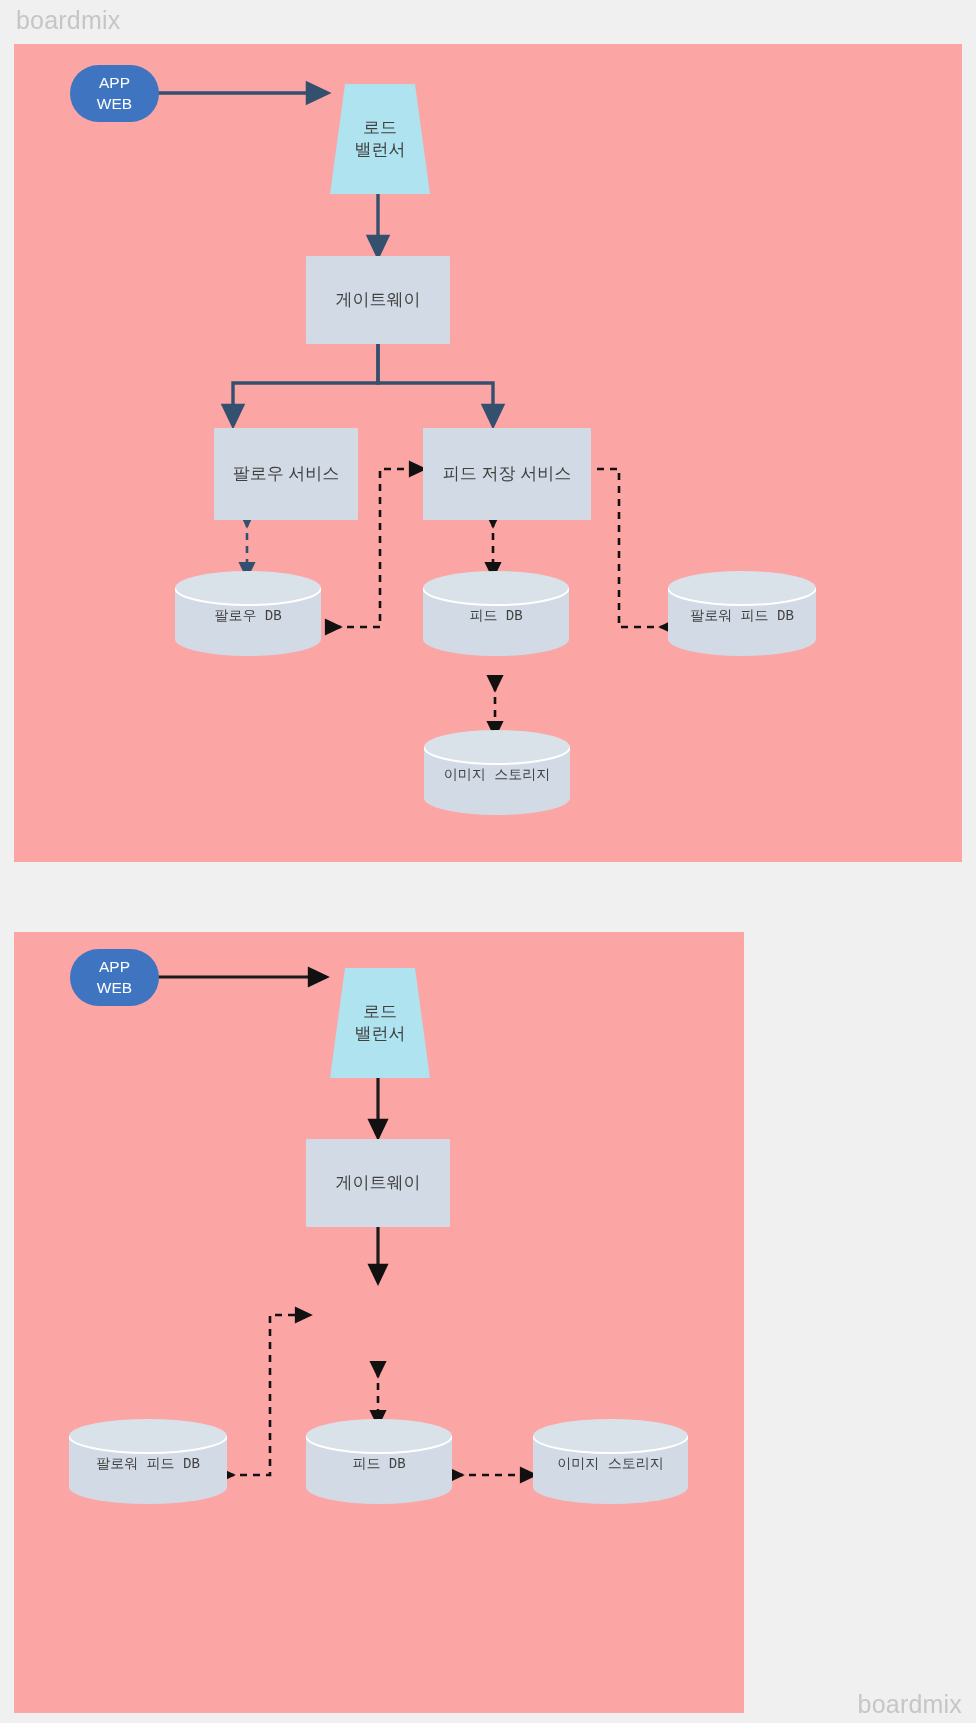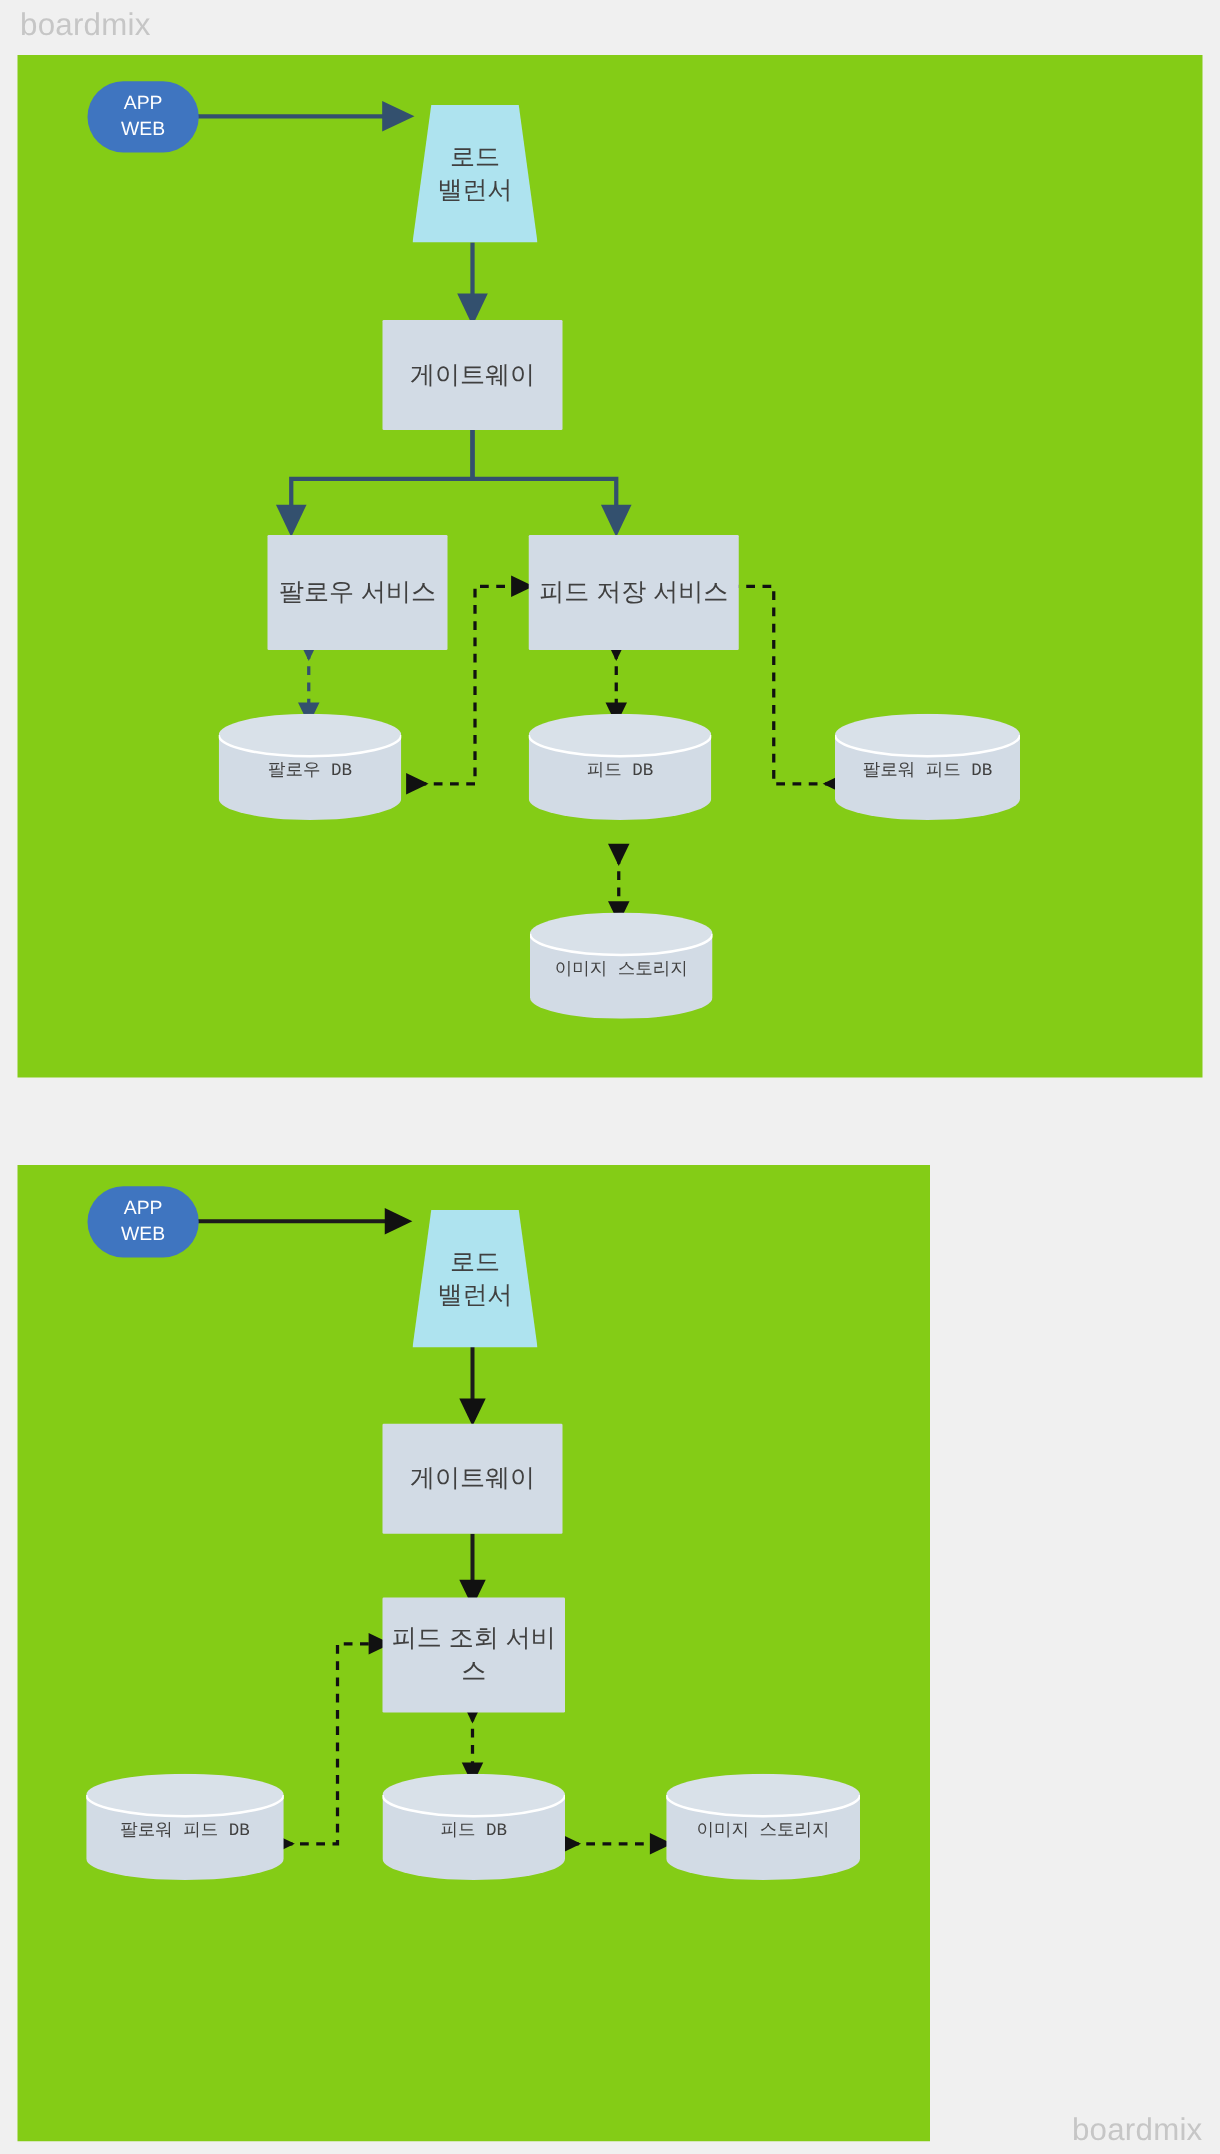--- a/index.html
+++ b/index.html
@@ -16,37 +16,37 @@
     color: #c6c6c6;
     letter-spacing: 0.2px;
     font-weight: 400;
     user-select: none;
   }
   .wm-top { left: 16px; top: 6px; }
   .wm-bottom { right: 14px; bottom: 4px; }
 
   .canvas {
     position: absolute;
-    background: #84cc16;
+    background: #fca5a5;
   }
   #canvas-write { left: 14px; top: 44px; width: 948px; height: 818px; }
   #canvas-read  { left: 14px; top: 932px; width: 730px; height: 781px; }
 
   svg.layer { position: absolute; left: 0; top: 0; overflow: visible; }
 
   
   .node {
     position: absolute;
     display: flex;
     align-items: center;
     justify-content: center;
     text-align: center;
     line-height: 1.32;
     color: #404040;
-    font-size: 20px;
+    font-size: 17px;
     white-space: pre-line;
   }
   .pill {
     background: #3f75c0;
     border-radius: 999px;
     color: #ffffff;
     font-size: 15.5px;
   }
   .trapezoid {
     background: #aee3ef;
@@ -234,23 +234,20 @@
     <div class="node trapezoid" style="left:0;top:0;width:100px;height:110px;background:transparent;">
       <span>로드
 밸런서</span>
     </div>
   </div>
 
   <div class="node rrect" style="left:292px; top:207px; width:144px; height:88px;">
     <span>게이트웨이</span>
   </div>
 
-  <div class="node rrect" style="left:292px; top:346px; width:146px; height:92px;">
-    <span>피드 조회 서비스</span>
-  </div>
 
   <div class="cyl-wrap" style="left:55px; top:487px; width:158px; height:85px;">
     <svg width="158" height="85" style="position:absolute;left:0;top:0;">
       <path d="M0,17 L0,68 A79,17 0 0 0 158,68 L158,17 Z" fill="#d2dbe5"></path>
       <ellipse cx="79" cy="17" rx="79" ry="17" fill="#d9e1e9"></ellipse>
       <path d="M0,17 A79,17 0 0 0 158,17" fill="none" stroke="#ffffff" stroke-width="2"></path>
     </svg>
     <div class="cyl-label">팔로워 피드 DB</div>
   </div>
 

